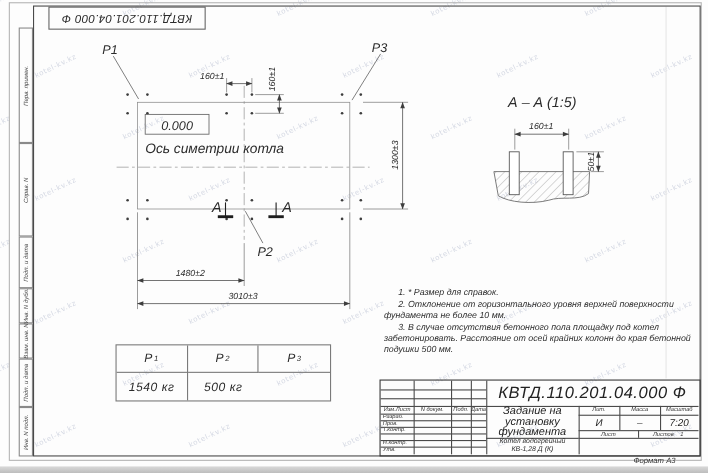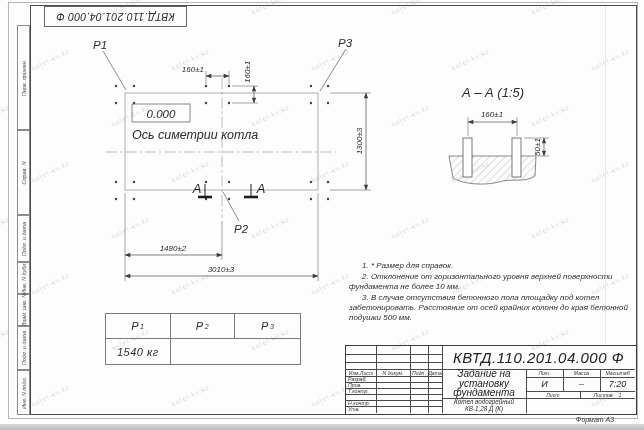--- a/index.html
+++ b/index.html
@@ -264,20 +264,21 @@
       </div>
     <div class="pcell">
         <span>P</span>
         <sub>2</sub>
       </div>
     <div class="pcell last-col">
         <span>P</span>
         <sub>3</sub>
       </div>
     <div class="pcell last-row">1540 кг</div>
+    <div class="pcell last-col last-row">500 кг</div>
   </div>
 
   <div class="ov tb">
 
     <div class="ln" style="left:30px;top:0;width:0.8px;height:67px"></div>
     <div class="ln" style="left:64px;top:0;width:0.8px;height:67px"></div>
     <div class="ln" style="left:82px;top:0;width:0.8px;height:67px"></div>
     <div class="ln" style="left:96px;top:0;width:1.2px;height:67px"></div>
     <div class="ln" style="left:180px;top:23px;width:1.2px;height:44px"></div>
     <div class="ln" style="left:217px;top:23px;width:0.8px;height:22px"></div>

